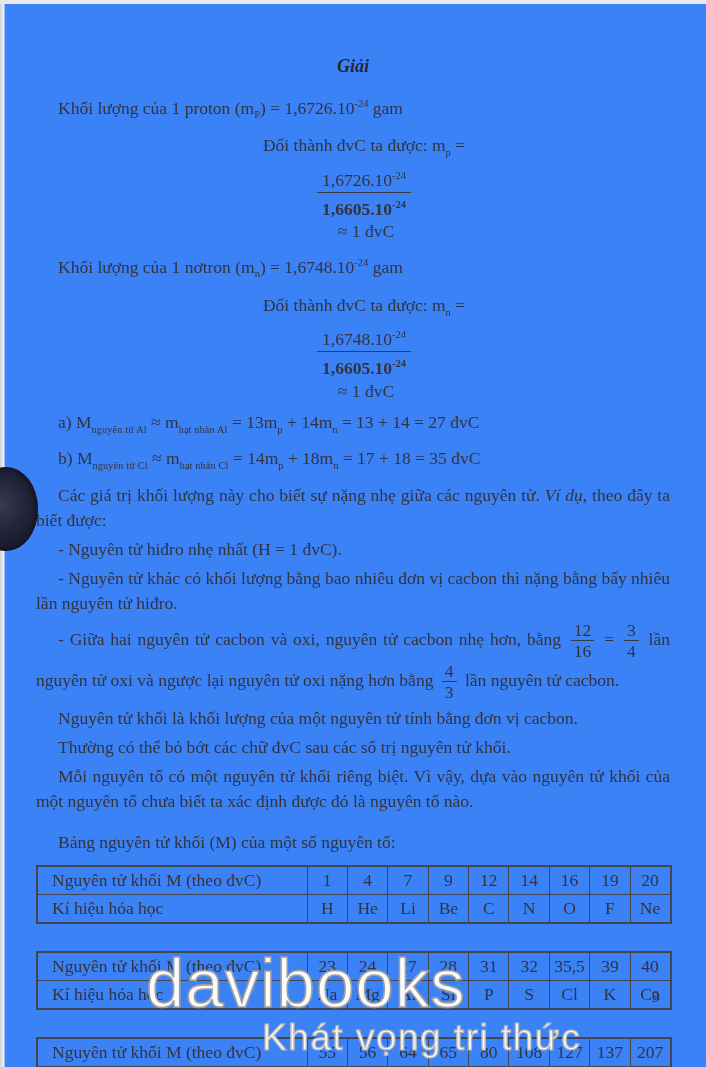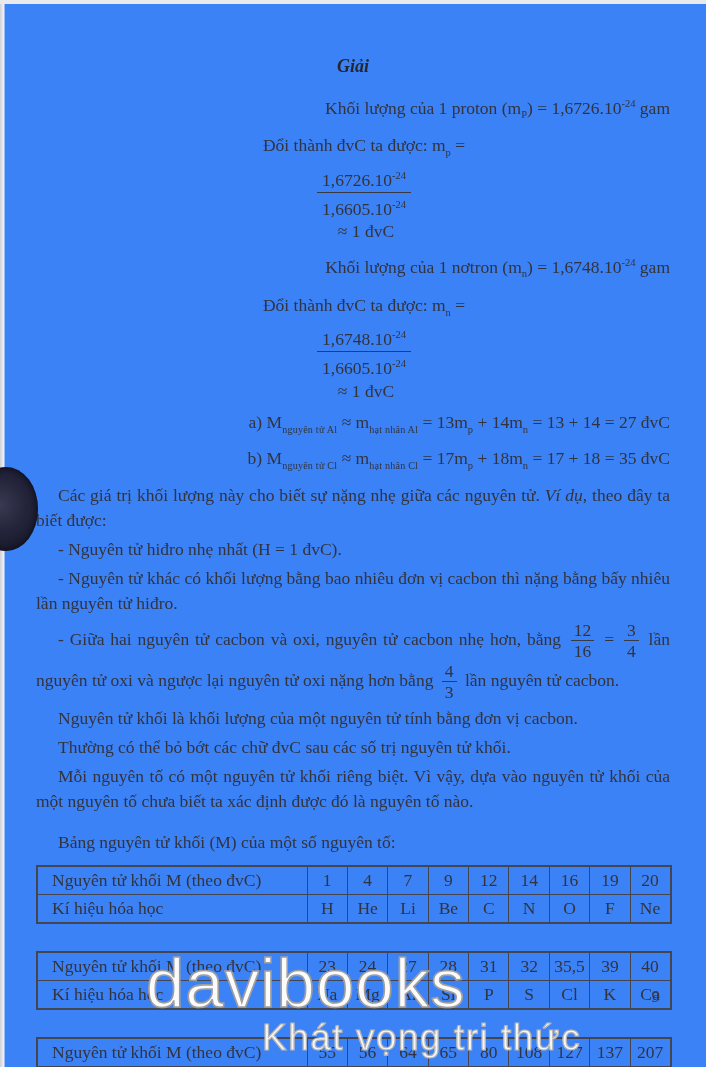--- a/index.html
+++ b/index.html
@@ -5,28 +5,28 @@
   html,body{margin:0;padding:0;background:#e9e9ec;}
   .page{
     position:relative; width:706px; height:1067px; margin:4px auto;
     background:#3b82f6; overflow:hidden; box-sizing:border-box;
     padding:50px 36px 0 36px;
     font-family:"Liberation Serif", serif;
     font-size:17.5px; line-height:25px; color:#33333e;
   }
   .heading{ text-align:center; font-size:18px; font-weight:bold; font-style:italic;
     margin:0 0 12px 0; color:#26262e;}
-  .sol{ margin:5px 0; padding-left:22px; white-space:nowrap;text-align:right;}
+  .sol{ margin:5px 0; padding-left:22px; white-space:nowrap;}
   sub{ font-size:0.6em; }
   sup{ font-size:0.6em; }
   sub.phrase{ font-size:0.58em; letter-spacing:0.2px;}
   .fracline{ display:flex; align-items:center; padding-left:22px; margin:6px 0;flex-direction:column; }
   .frac{ display:inline-block; text-align:center; margin:0 6px; vertical-align:middle;}
   .frac .num{ display:block; border-bottom:1.4px solid #3a3a44; padding:0 5px 1px 5px; line-height:22px;}
-  .frac .den{ display:block; padding:1px 5px 0 5px; line-height:22px;}
+  .frac .den{ display:block; padding:1px 5px 0 5px; line-height:22px;font-weight:bold;}
   .approx{ margin-left:4px; }
   .para{ margin:4px 0; text-align:justify; text-indent:22px;}
   .ifrac{ display:inline-block; text-align:center; vertical-align:middle; margin:0 4px; text-indent:0;}
   .ifrac .num{ display:block; border-bottom:1.3px solid #3a3a44; padding:0 3px; line-height:20px;}
   .ifrac .den{ display:block; padding:0 3px; line-height:20px;}
   .italic{ font-style:italic; }
   .defline{ margin:4px 0; padding-left:22px; }
   .tintro{ margin:16px 0 10px 0; padding-left:22px;}
   table.atbl{ width:634px; border-collapse:collapse; table-layout:fixed; margin:0 0 27px 0;
     border:2px solid #45454f;}
@@ -77,21 +77,21 @@
     <span><span>Đổi thành đvC ta được:  m</span><sub>n</sub><span> = </span></span>
     <span class="frac">
       <span class="num"><span>1,6748.10</span><sup>-24</sup></span>
       <span class="den"><span>1,6605.10</span><sup>-24</sup></span>
     </span>
     <span class="approx">≈ 1 đvC</span>
   </div>
 
   <p class="sol"><span>a) M</span><sub class="phrase">nguyên tử Al</sub><span> ≈ m</span><sub class="phrase">hạt nhân Al</sub><span> = 13m</span><sub>p</sub><span> + 14m</span><sub>n</sub><span> = 13 + 14 = 27 đvC</span></p>
 
-  <p class="sol"><span>b) M</span><sub class="phrase">nguyên tử Cl</sub><span> ≈ m</span><sub class="phrase">hạt nhân Cl</sub><span> = 17m</span><sub>p</sub><span> + 18m</span><sub>n</sub><span> = 17 + 18 = 35 đvC</span></p>
+  <p class="sol"><span>b) M</span><sub class="phrase">nguyên tử Cl</sub><span> ≈ m</span><sub class="phrase">hạt nhân Cl</sub><span> = 14m</span><sub>p</sub><span> + 18m</span><sub>n</sub><span> = 17 + 18 = 35 đvC</span></p>
 
   <p class="para"><span>Các giá trị khối lượng này cho biết sự nặng nhẹ giữa các nguyên tử. </span><span class="italic">Ví dụ</span><span>, theo đây ta biết được:</span></p>
 
   <p class="para">- Nguyên tử hiđro nhẹ nhất (H = 1 đvC).</p>
 
   <p class="para">- Nguyên tử khác có khối lượng bằng bao nhiêu đơn vị cacbon thì nặng bằng bấy nhiêu lần nguyên tử hiđro.</p>
 
   <p class="para"><span>- Giữa hai nguyên tử cacbon và oxi, nguyên tử cacbon nhẹ hơn, bằng </span><span class="ifrac"><span class="num">12</span><span class="den">16</span></span><span> = </span><span class="ifrac"><span class="num">3</span><span class="den">4</span></span><span> lần nguyên tử oxi và ngược lại nguyên tử oxi nặng hơn bằng </span><span class="ifrac"><span class="num">4</span><span class="den">3</span></span><span> lần nguyên tử cacbon.</span></p>
 
 

